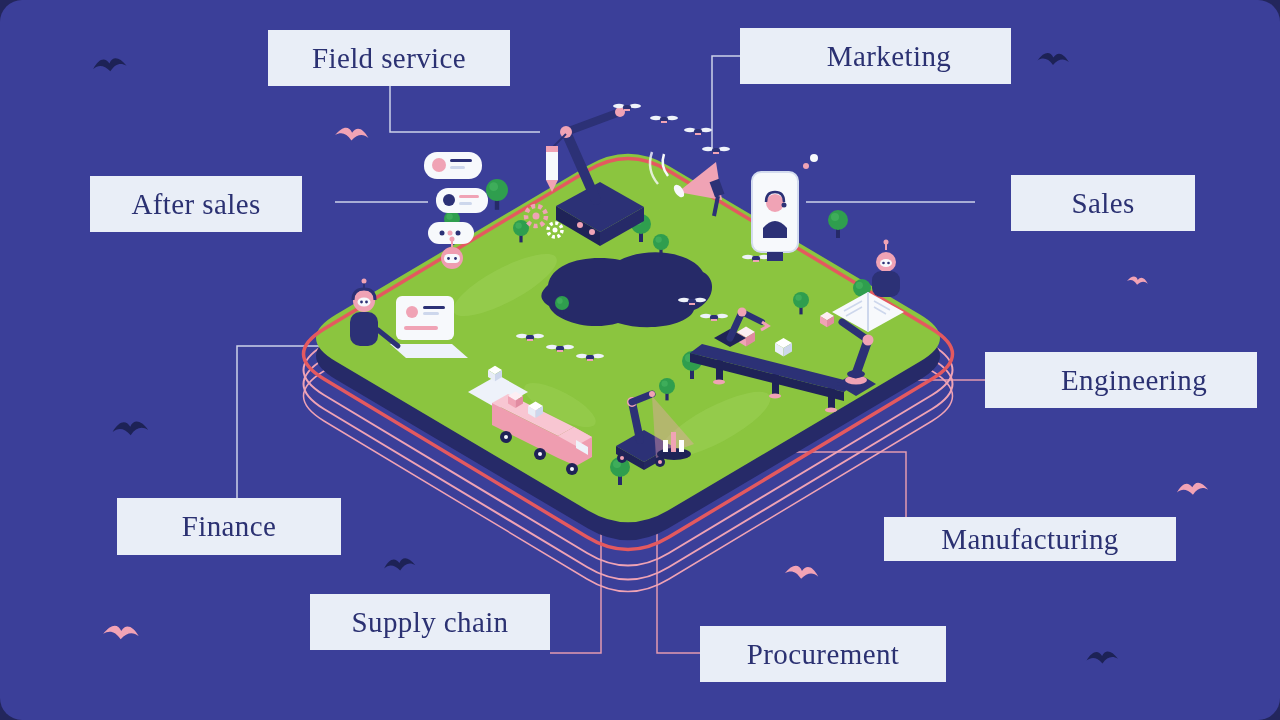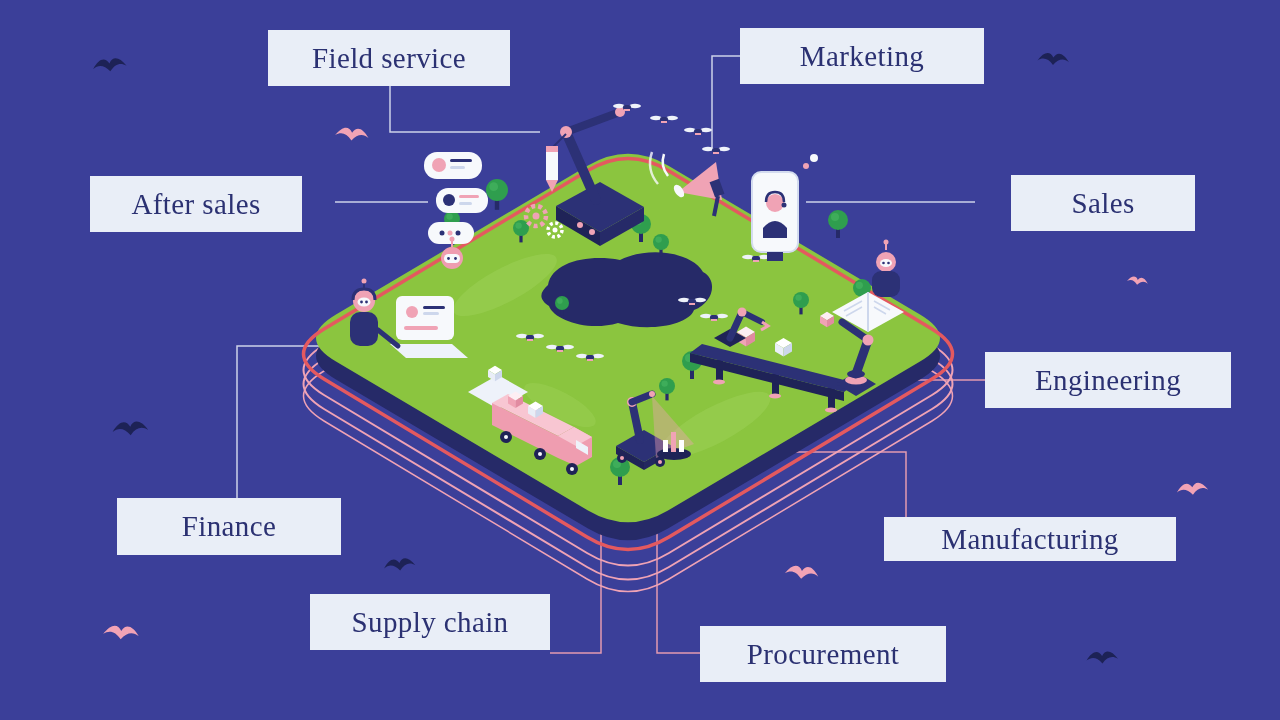--- a/index.html
+++ b/index.html
@@ -2,37 +2,38 @@
 <html><head>
 <meta charset="utf-8">
 <style>
   html,body{margin:0;padding:0;background:#23265c;}
   #stage{
     position:relative;
     width:1280px;height:720px;
     background:#3b3f99;
     overflow:hidden;
     font-family:"Liberation Serif","DejaVu Serif",serif;
+    border-radius:22px;
   }
   #scene-svg{position:absolute;left:0;top:0;}
   .label{
     position:absolute;
     display:flex;align-items:center;justify-content:center;
     background:#e9eef7;
     color:#2b3172;
     font-size:29px;
     letter-spacing:.4px;
     white-space:nowrap;
     z-index:5;
   }
   #lbl-field-service{left:268px;top:30px;width:242px;height:56px;}
-  #lbl-marketing{left:740px;top:28px;width:244px;height:56px;}
+  #lbl-marketing{left:740px;top:28px;width:244px;height:56px;padding-left:27px;}
   #lbl-after-sales{left:90px;top:176px;width:212px;height:56px;}
   #lbl-sales{left:975px;top:175px;width:184px;height:56px;margin-left:36px;}
-  #lbl-engineering{left:985px;top:352px;width:246px;height:56px;}
+  #lbl-engineering{left:985px;top:352px;width:246px;height:56px;padding-left:26px;}
   #lbl-finance{left:117px;top:498px;width:224px;height:57px;}
   #lbl-manufacturing{left:884px;top:517px;width:292px;height:44px;}
   #lbl-supply-chain{left:310px;top:594px;width:240px;height:56px;}
   #lbl-procurement{left:700px;top:626px;width:246px;height:56px;text-align:center;}
   .conn-light{stroke:#e6ecf7;stroke-width:1.5;fill:none;opacity:.85;}
   .conn-pink{stroke:#ec9fb1;stroke-width:1.5;fill:none;opacity:.95;}
 </style>
 </head>
 <body>
 

